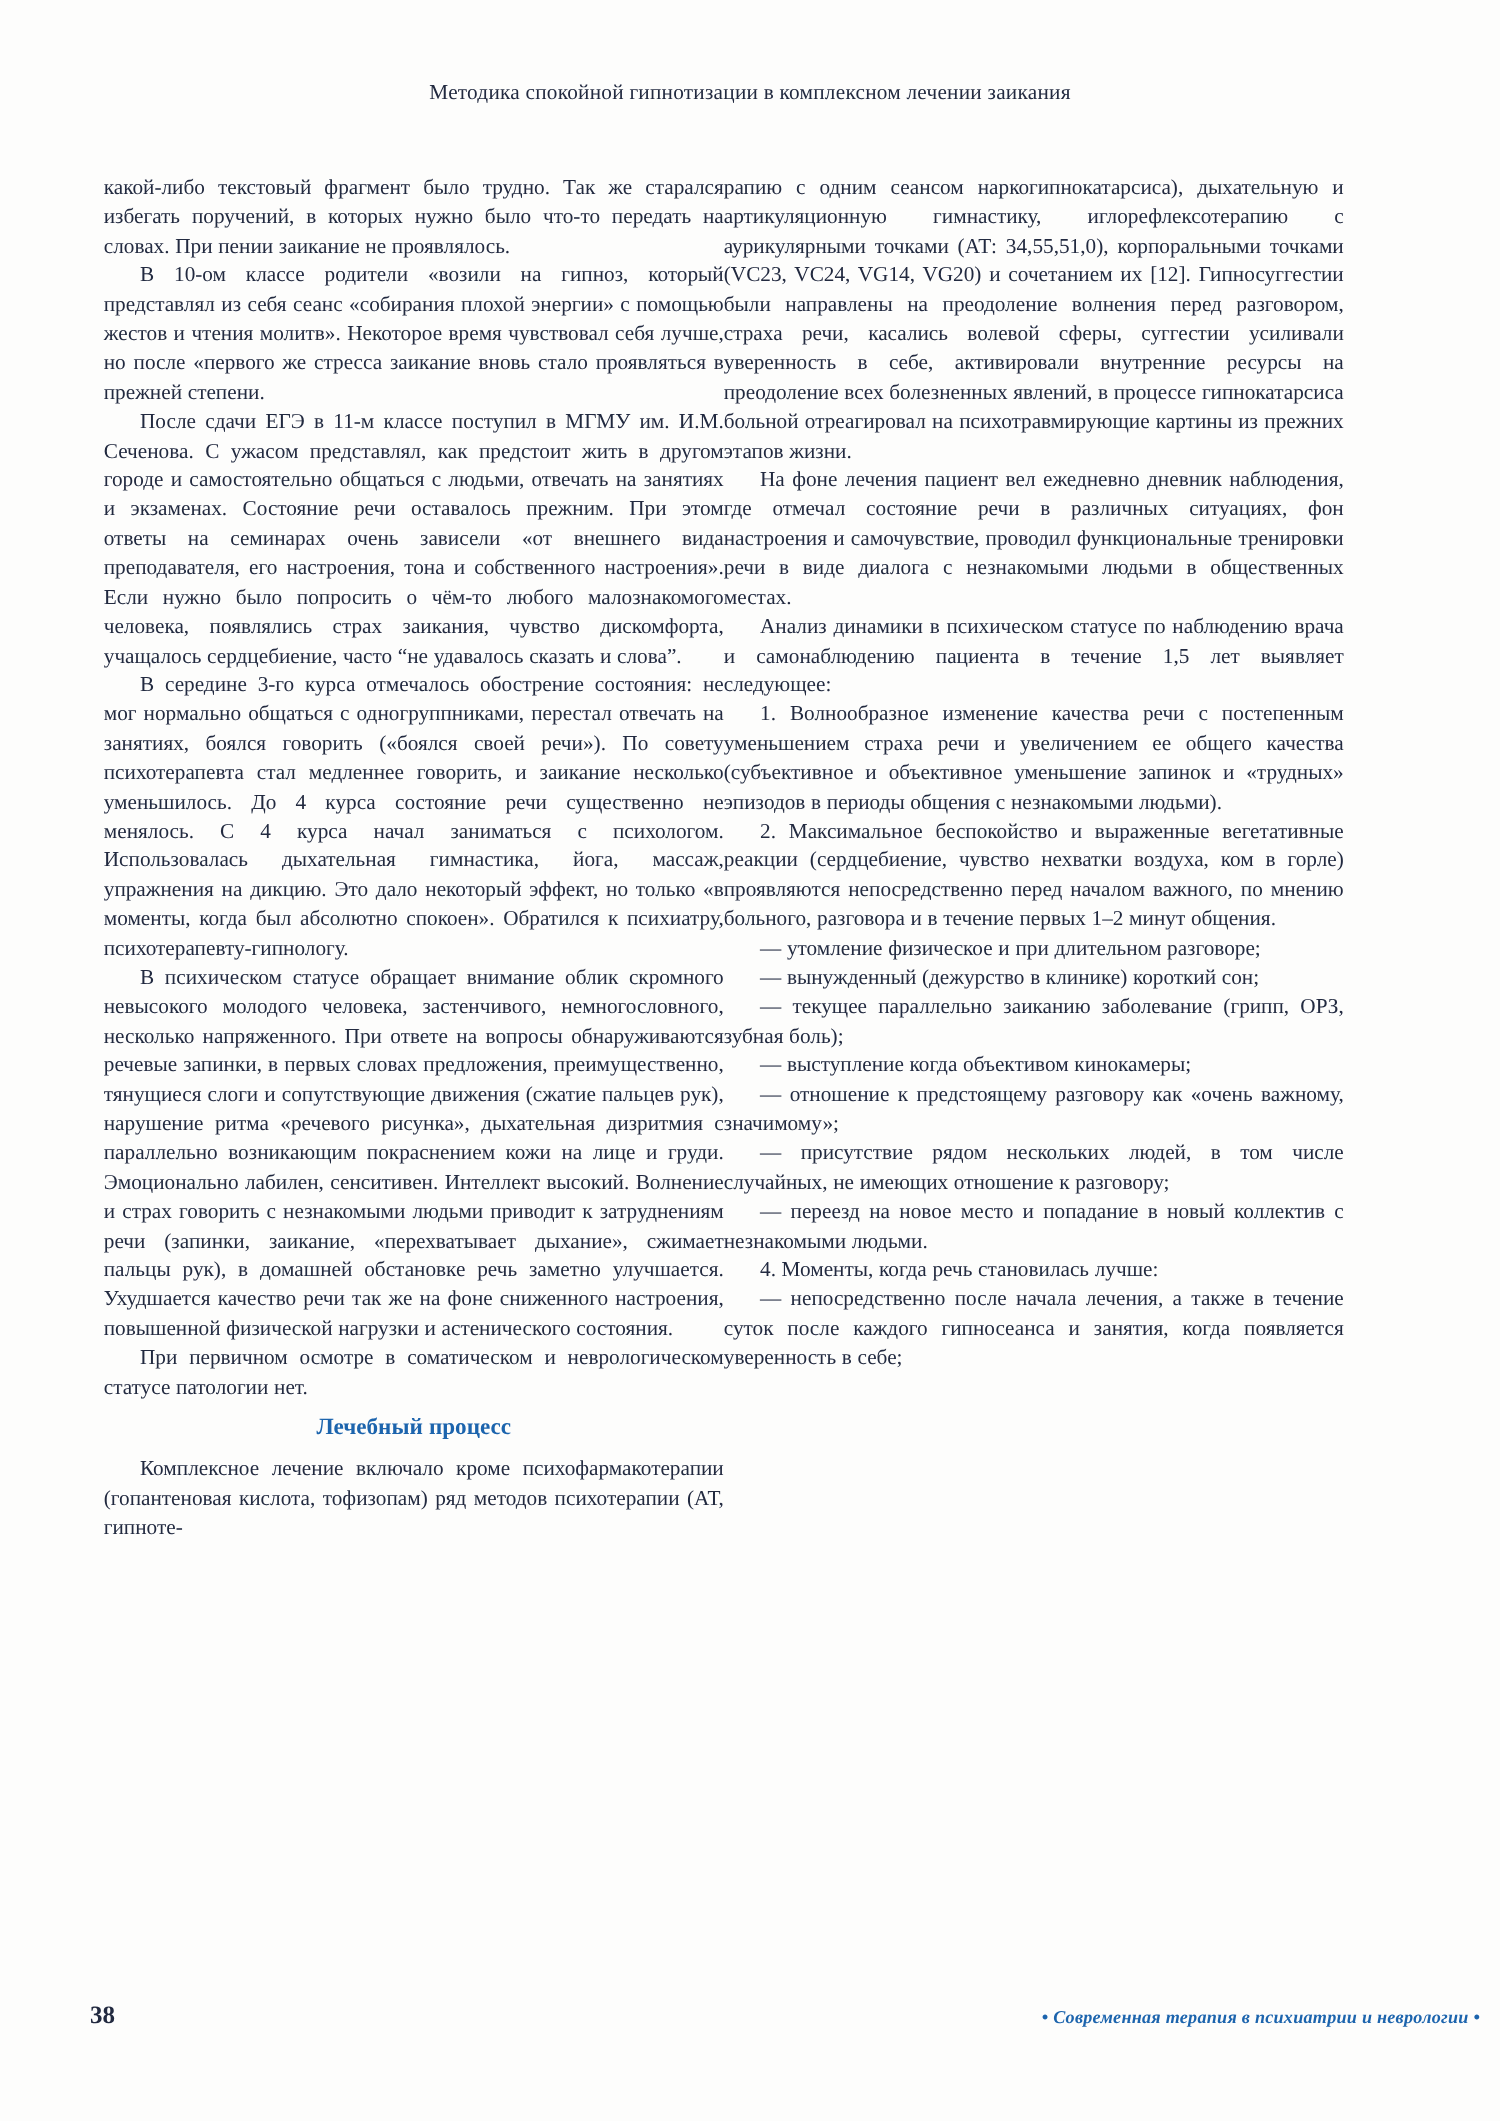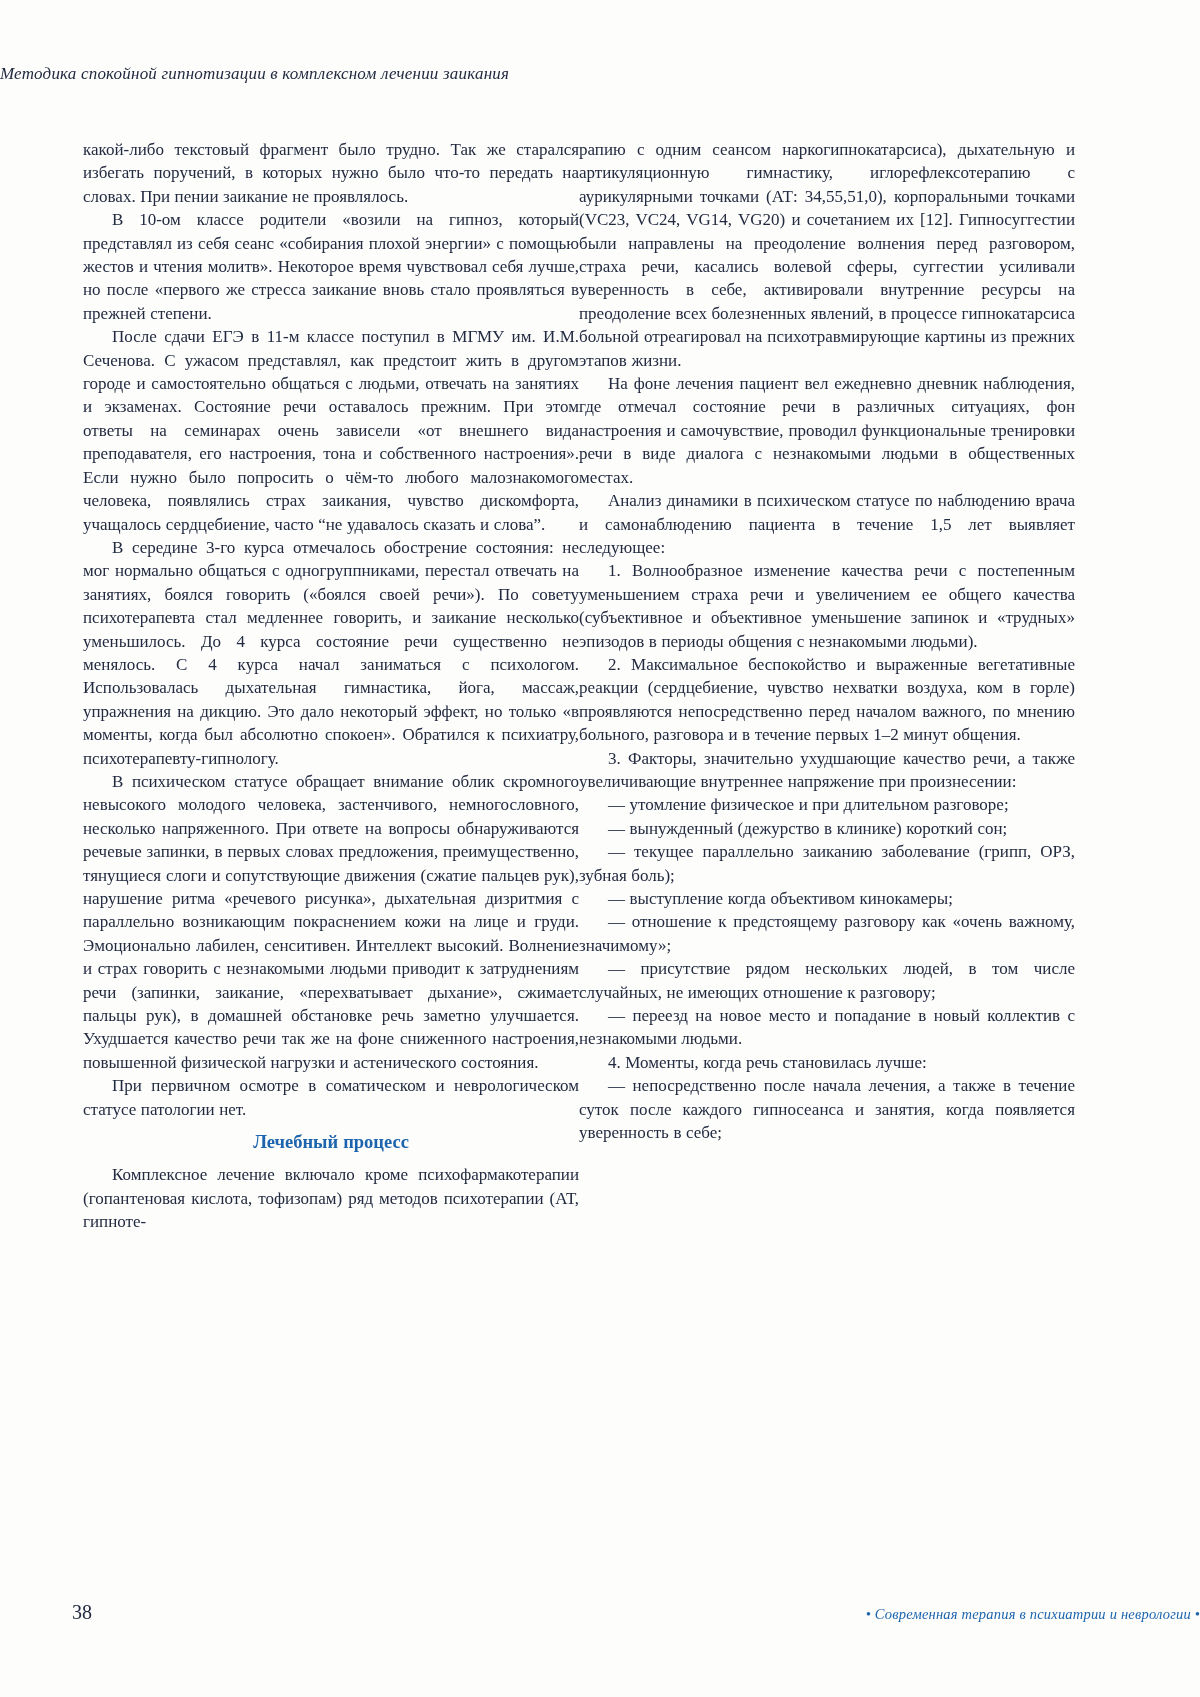--- a/index.html
+++ b/index.html
@@ -12,21 +12,21 @@
     background: #fdfdfc;
     overflow: hidden;
     font-family: "Liberation Serif", "DejaVu Serif", serif;
     color: var(--text, #222a40);
   }
   .running-head {
     position: absolute;
     top: 64px;
     left: 0;
     right: 0;
-    font-style: italic;
+    text-align: center;
     font-size: 17px;
     letter-spacing: 0.2px;
   }
   .body-text {
     position: absolute;
     top: 138px;
     left: 83px;
     right: 84px;
     display: flex;
   }
@@ -46,23 +46,24 @@
     color: var(--accent, #1c64ad);
     font-weight: bold;
     text-align: center;
     font-size: 18.5px;
     margin: 10px 0 9px 0;
     text-indent: 0;
   }
   .footer {
     position: absolute;
     left: 0;
-    right: 0;
+    right: 16px;
     top: 1601px;
     height: 30px;
+    font-weight: bold;
   }
   .page-number {
     position: absolute;
     left: 72px;
     top: 0;
     font-size: 20px;
     color: var(--text, #222a40);
   }
   .footer-journal {
     position: absolute;
@@ -95,21 +96,20 @@
       <h2 class="section-heading">Лечебный процесс</h2>
       <p class="para ind">Комплексное лечение включало кроме психофармакотерапии (гопантеновая кислота, тофизопам) ряд методов психотерапии (АТ, гипноте-</p>
     </div>
 
     <div class="col" lang="ru">
       <p class="para">рапию с одним сеансом наркогипнокатарсиса), дыхательную и артикуляционную гимнастику, иглорефлексотерапию с аурикулярными точками (АТ: 34,55,51,0), корпоральными точками (VC23, VC24, VG14, VG20) и сочетанием их [12]. Гипносуггестии были направлены на преодоление волнения перед разговором, страха речи, касались волевой сферы, суггестии усиливали уверенность в себе, активировали внутренние ресурсы на преодоление всех болезненных явлений, в процессе гипнокатарсиса больной отреагировал на психотравмирующие картины из прежних этапов жизни.</p>
       <p class="para ind">На фоне лечения пациент вел ежедневно дневник наблюдения, где отмечал состояние речи в различных ситуациях, фон настроения и самочувствие, проводил функциональные тренировки речи в виде диалога с незнакомыми людьми в общественных местах.</p>
       <p class="para ind">Анализ динамики в психическом статусе по наблюдению врача и самонаблюдению пациента в течение 1,5 лет выявляет следующее:</p>
       <p class="para ind">1. Волнообразное изменение качества речи с постепенным уменьшением страха речи и увеличением ее общего качества (субъективное и объективное уменьшение запинок и «трудных» эпизодов в периоды общения с незнакомыми людьми).</p>
       <p class="para ind">2. Максимальное беспокойство и выраженные вегетативные реакции (сердцебиение, чувство нехватки воздуха, ком в горле) проявляются непосредственно перед началом важного, по мнению больного, разговора и в течение первых 1–2 минут общения.</p>
-      <p class="para ind">3. Факторы, значительно ухудшающие качество речи, а также увеличивающие внутреннее напряжение при произнесении:</p>
       <p class="para ind">— утомление физическое и при длительном разговоре;</p>
       <p class="para ind">— вынужденный (дежурство в клинике) короткий сон;</p>
       <p class="para ind">— текущее параллельно заиканию заболевание (грипп, ОРЗ, зубная боль);</p>
       <p class="para ind">— выступление когда объективом кинокамеры;</p>
       <p class="para ind">— отношение к предстоящему разговору как «очень важному, значимому»;</p>
       <p class="para ind">— присутствие рядом нескольких людей, в том числе случайных, не имеющих отношение к разговору;</p>
       <p class="para ind">— переезд на новое место и попадание в новый коллектив с незнакомыми людьми.</p>
       <p class="para ind">4. Моменты, когда речь становилась лучше:</p>
       <p class="para ind">— непосредственно после начала лечения, а также в течение суток после каждого гипносеанса и занятия, когда появляется уверенность в себе;</p>
     </div>

